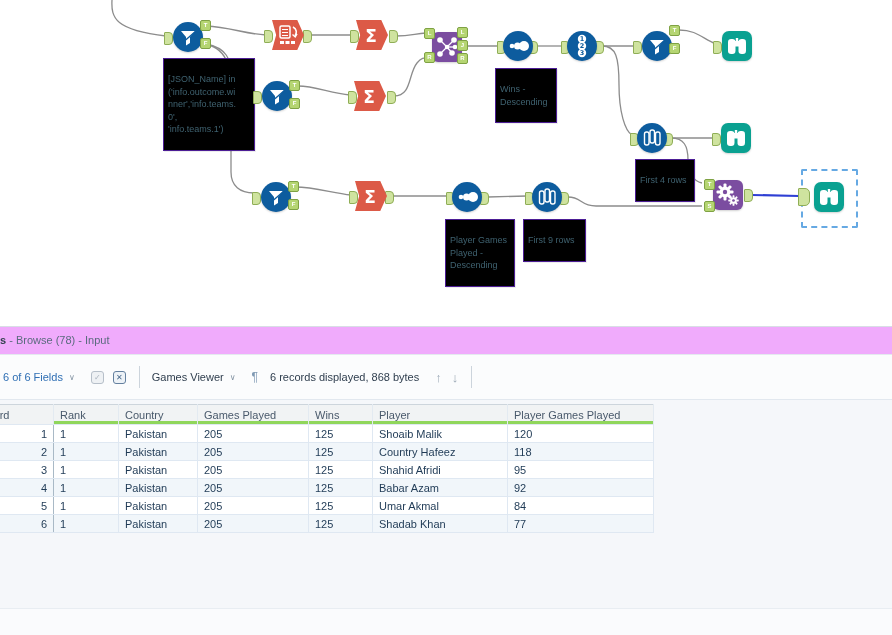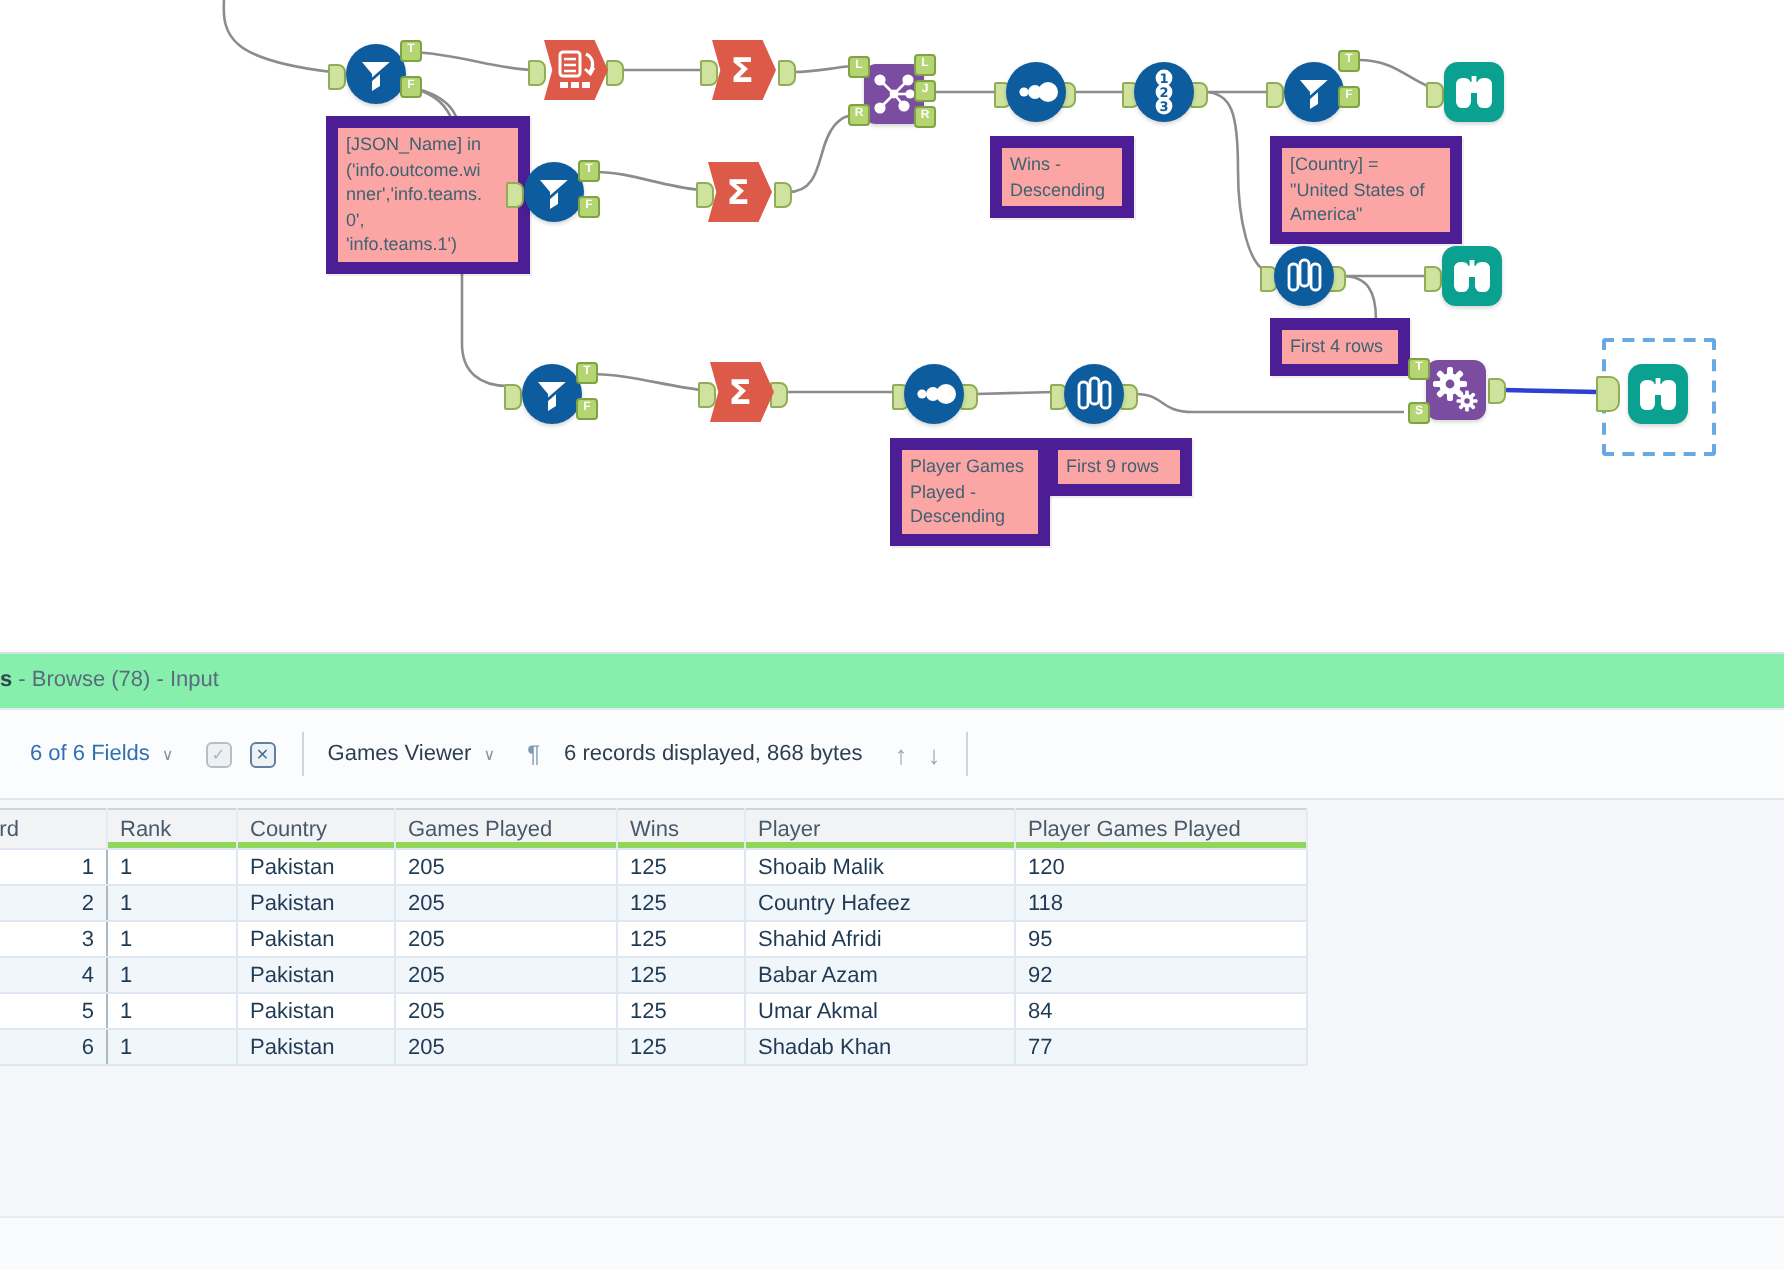--- a/index.html
+++ b/index.html
@@ -16,33 +16,33 @@
   .teal{width:30px;height:30px;border-radius:7px;background:#0aa191;}
   .purple{width:30px;height:30px;border-radius:6px;background:#7b4da0;}
   .orange{width:32px;height:30px;background:#dc5a47;box-shadow:none;
           clip-path:polygon(0% 0%,79% 0%,100% 50%,79% 100%,0% 100%,13% 50%);}
   .tab{position:absolute;z-index:2;width:7px;height:11px;background:#cfe39f;
        border:1px solid #8fae56;border-radius:1px 4px 4px 1px;}
   .ltab{position:absolute;z-index:4;width:9px;height:9px;background:#b5d572;border:1px solid #7fa244;
         border-radius:2px;color:#fff;font-size:6px;line-height:9px;text-align:center;font-weight:bold;}
   .bigtab{position:absolute;z-index:4;width:10px;height:16px;background:#cfe39f;
           border:1px solid #8fae56;border-radius:1px 5px 5px 1px;}
-  .anno{position:absolute;z-index:2;background:#fca5a5;border:6px solid #4c1d95;
+  .anno{position:absolute;z-index:2;background:#000000;border:1px solid #4c1d95;
         box-shadow:1px 1px 0 rgba(0,0,0,.07);color:#3f6270;font-size:9px;line-height:12.5px;
-        padding:2px 4px;white-space:pre-line;}
+        padding:14px 4px;white-space:pre-line;}
   .selbox{position:absolute;z-index:2;border:2px dashed #66a9e3;border-radius:2px;background:transparent;}
   
   #results{position:absolute;left:0;top:326px;width:892px;height:309px;background:#f5f7fa;
            border-top:1px solid #d8dee5;box-sizing:border-box;}
-  .tabstrip{position:absolute;left:0;top:0;width:100%;height:28px;background:#86efac;
+  .tabstrip{position:absolute;left:0;top:0;width:100%;height:28px;background:#f0abfc;
             border-bottom:1px solid #e4e9ef;box-sizing:border-box;font-size:11px;line-height:27px;color:#5a6b7e;}
   .tabstrip .b{font-weight:bold;color:#33424f;}
   .toolbar{position:absolute;left:0;top:28px;width:100%;height:45px;background:#fbfcfd;
            border-bottom:1px solid #e2e8ef;box-sizing:border-box;display:flex;align-items:center;
-           font-size:11px;color:#2f3e4e;padding-left:12px;}
+           font-size:11px;color:#2f3e4e;}
   .tb-link{color:#2f6fb4;margin-left:3px;}
   .chev{color:#8393a3;font-size:8px;margin-left:6px;}
   .tb-icon{width:13px;height:13px;border-radius:3px;display:inline-flex;align-items:center;
            justify-content:center;font-size:8px;box-sizing:border-box;}
   .icon-check{border:1px solid #b6bfc9;background:#eef1f4;color:#a8b2bd;margin-left:16px;}
   .icon-xbox{border:1px solid #64809f;background:#edf2f7;color:#4a6a8c;margin-left:9px;}
   .vdiv{width:1px;height:22px;background:#ccd4dc;margin-left:13px;}
   .tb-text{margin-left:12px;}
   .pilcrow{color:#7f99b3;font-size:12px;margin-left:16px;}
   .arrow{color:#9aa7b5;font-size:13px;margin-left:16px;}
@@ -180,23 +180,20 @@
 
     <span class="tab" style="left:633px;top:41px;"></span>
     <div class="tool circ" style="left:642px;top:31px;">
       <svg width="30" height="30">
         <path d="M8 9 L22 9 L17 15 L17 21 L13 23.5 L13 15 Z" fill="#fff"></path>
         <line x1="8" y1="22" x2="23" y2="9" stroke="#0d5c9e" stroke-width="1.4"></line>
       </svg>
     </div>
     <span class="ltab" style="left:669px;top:25px;">T</span>
     <span class="ltab" style="left:669px;top:43px;">F</span>
-    <div class="anno" style="left:635px;top:68px;width:76px;">[Country] =
-"United States of
-America"</div>
 
     <span class="tab" style="left:713px;top:41px;"></span>
     <div class="tool teal" style="left:722px;top:31px;">
       <svg width="30" height="30">
         <rect x="6" y="8" width="7.5" height="15" rx="3.2" fill="#fff"></rect>
         <rect x="16.5" y="8" width="7.5" height="15" rx="3.2" fill="#fff"></rect>
         <rect x="12.5" y="10" width="5" height="5.5" fill="#fff"></rect>
         <rect x="13.8" y="7" width="2.4" height="4" fill="#fff"></rect>
       </svg>
     </div>

